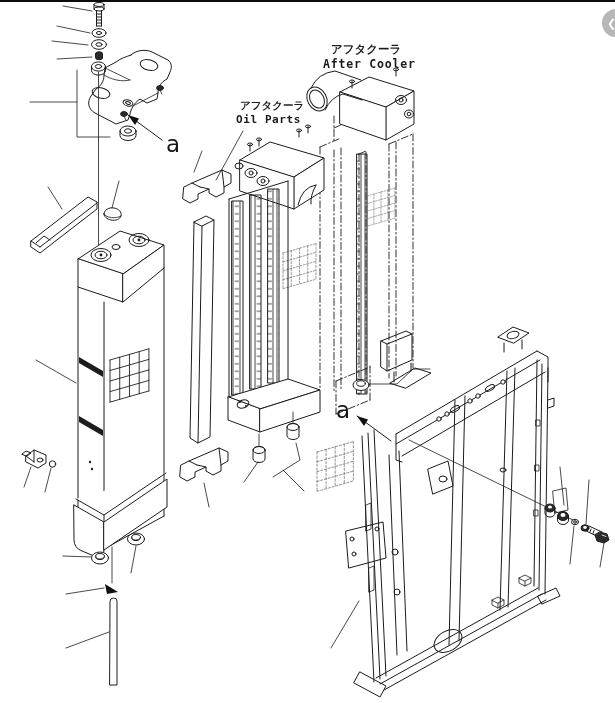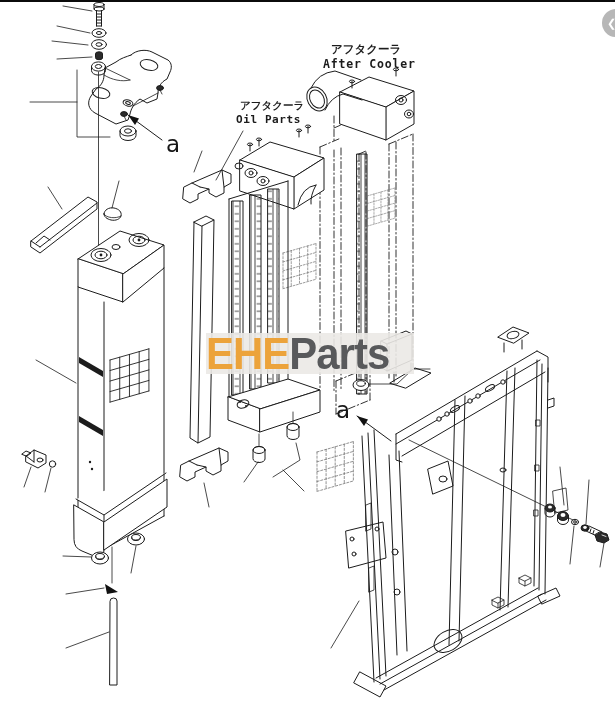--- a/index.html
+++ b/index.html
@@ -340,23 +340,20 @@
 </svg>
 
 <div class="lbl lbl-jp" style="left:331px;top:42px;font-size:11.5px;">アフタクーラ</div>
 <div class="lbl lbl-en" style="left:323px;top:57px;font-size:11.5px;letter-spacing:0.8px;">After Cooler</div>
 <div class="lbl lbl-jp" style="left:240px;top:99px;font-size:10.5px;">アフタクーラ</div>
 <div class="lbl lbl-en" style="left:236px;top:113px;font-size:11px;letter-spacing:0.6px;">Oil Parts</div>
 
 <div class="view-marker" style="left:166px;top:131px;">a</div>
 <div class="view-marker" style="left:336px;top:397px;">a</div>
 
-<div class="watermark" style="background: rgba(235, 233, 230, 0.9);">
-  <div class="wm-text"><span style="color: rgb(236, 163, 59);">EHE</span><span style="color: rgb(88, 89, 91);">Parts</span></div>
-</div>
 
 <div class="float-btn" style="background: rgb(183, 183, 183); color: rgb(255, 255, 255);">
   <span>❮</span>
 </div>
 
 <div class="top-border" style="background: rgb(11, 11, 11);"></div>
 
 </div>
 
 </body></html>

